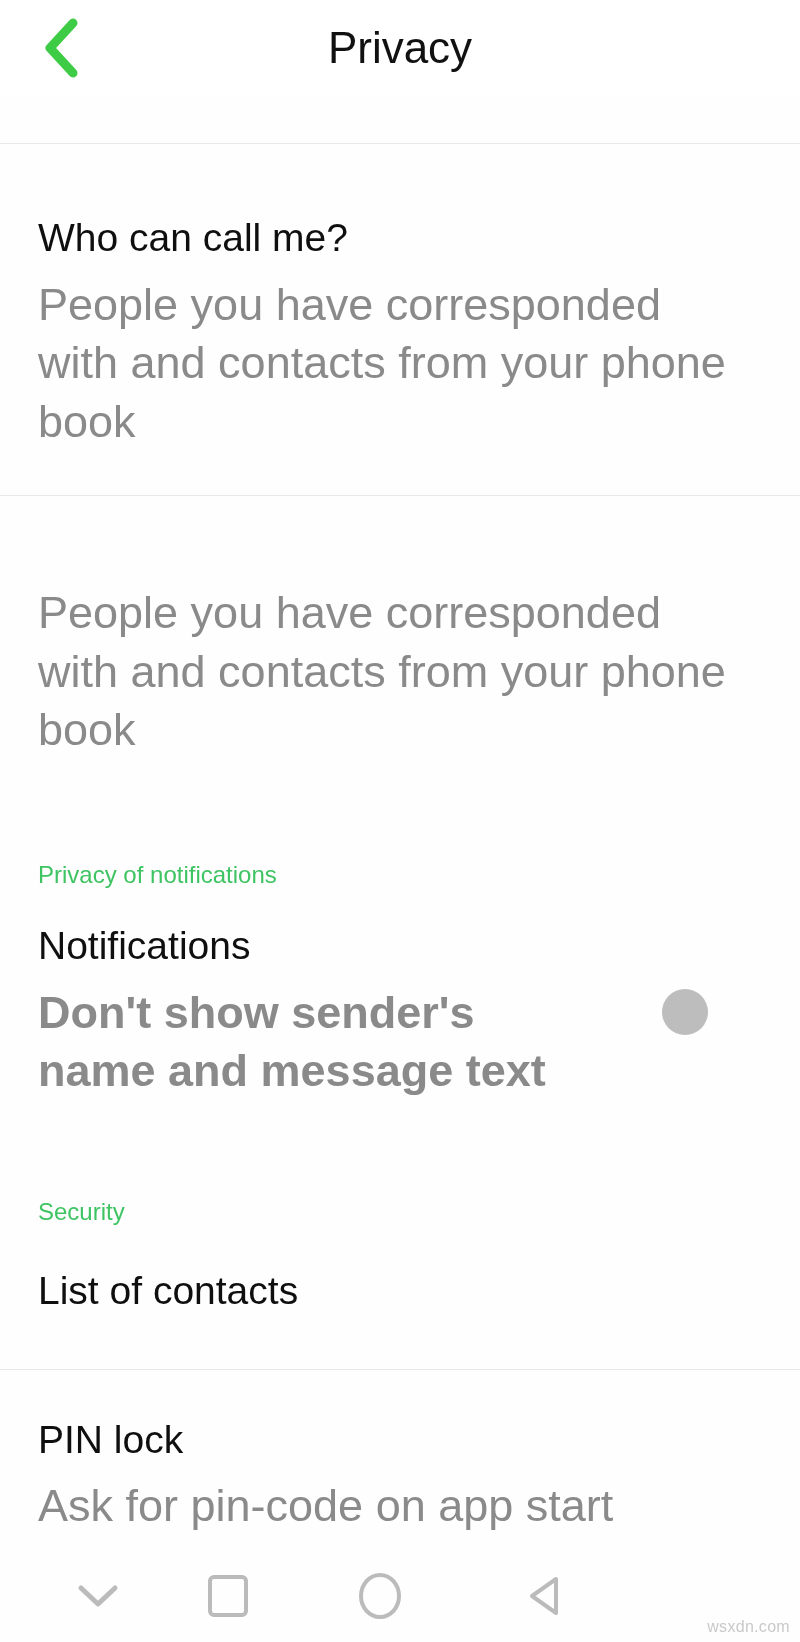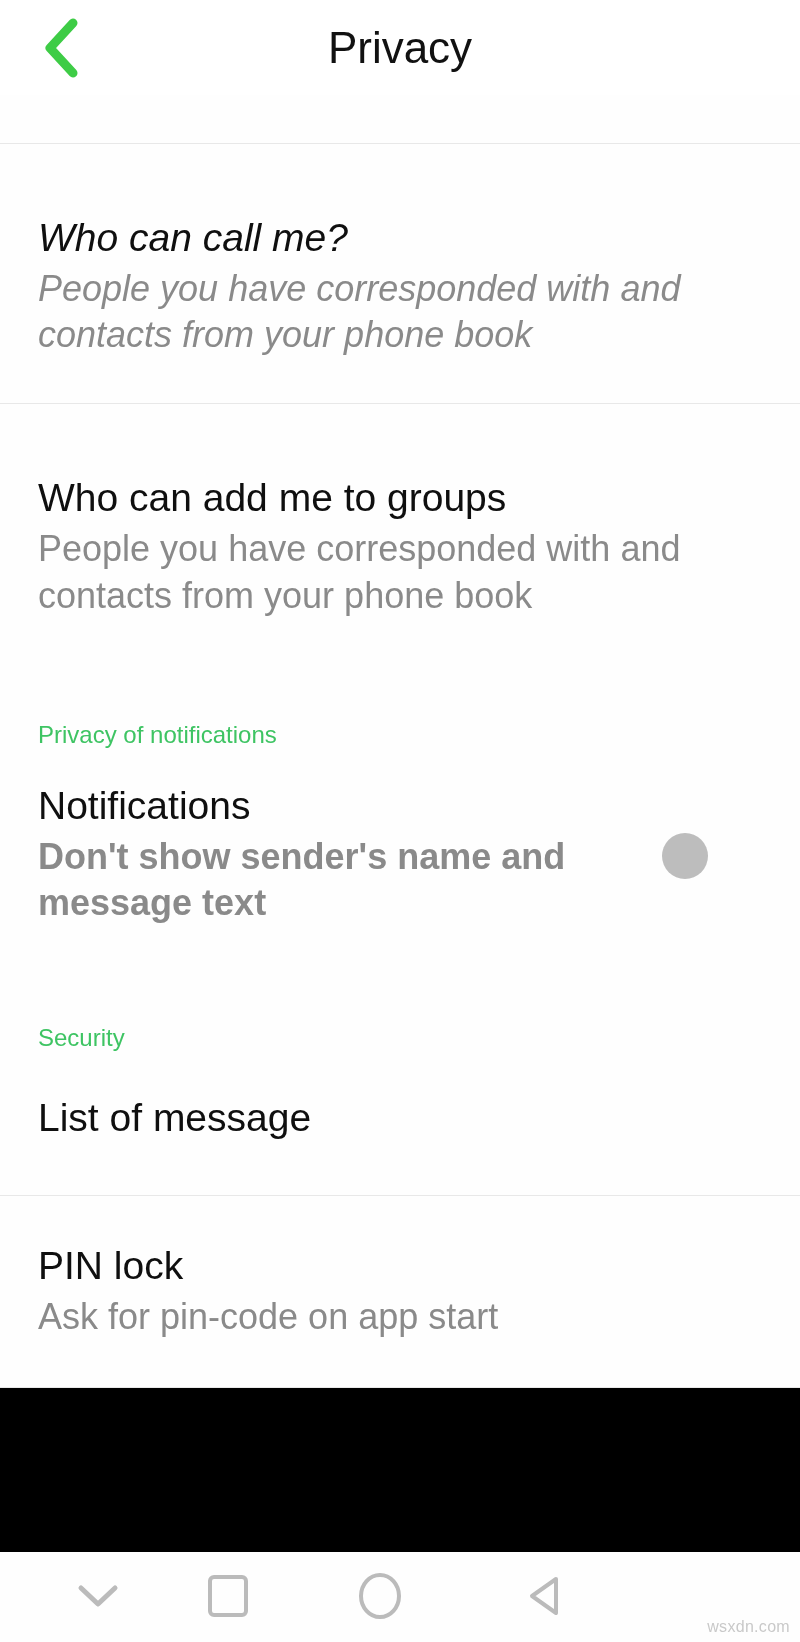--- a/index.html
+++ b/index.html
@@ -7,21 +7,21 @@
     width: 800px;
     height: 1642px;
     background: #ffffff;
     font-family: "Liberation Sans", sans-serif;
     -webkit-font-smoothing: antialiased;
   }
   .screen {
     position: relative;
     width: 800px;
     height: 1642px;
-    background: #000000;
+    background: #4d7c0f;
     overflow: hidden;
   }
 
   
   .app-header {
     position: relative;
     height: 95px;
     background: #ffffff;
     display: flex;
     align-items: center;
@@ -68,25 +68,25 @@
     padding: 0 38px;
     background: #fefefe;
   }
   .row-title {
     font-size: 39px;
     font-weight: 400;
     color: #0f0f0f;
     line-height: 1.12;
   }
   .row-sub {
-    font-size: 36px;
+    font-size: 45px;
     font-weight: 400;
     color: #8a8a8a;
     line-height: 1.30;
-    margin-top: 6px;
+    margin-top: 16px;
     max-width: 690px;
   }
 
   
   .row-clipped {
     height: 48px;
     overflow: hidden;
     position: relative;
   }
   .row-clipped .row-title {
@@ -197,45 +197,44 @@
     <div class="header-title">Privacy</div>
   </div>
 
   <div class="content">
 
     <div class="row row-clipped">
       <div class="row-title">Blocked contacts</div>
     </div>
     <div class="divider"></div>
 
-    <div class="row row-pad" style="padding-top:72px;padding-bottom:44px;font-style:italic;">
+    <div class="row row-pad" style="padding-top:72px;padding-bottom:44px;">
       <div class="row-title">Who can call me?</div>
       <div class="row-sub">People you have corresponded with and contacts from your phone book</div>
     </div>
     <div class="divider"></div>
 
     <div class="row row-pad" style="padding-top:72px;padding-bottom:44px;">
-      <div class="row-title">Who can add me to groups</div>
       <div class="row-sub">People you have corresponded with and contacts from your phone book</div>
     </div>
 
     <div class="section-head">Privacy of notifications</div>
 
     <div class="row row-flex" style="padding-top:36px;padding-bottom:40px;">
       <div class="row-text">
         <div class="row-title">Notifications</div>
         <div class="row-sub" style="max-width:560px;font-weight:bold;">Don't show sender's name and message text</div>
       </div>
       <div class="toggle-knob"></div>
     </div>
 
     <div class="section-head">Security</div>
 
     <div class="row" style="padding-top:44px;padding-bottom:56px;">
-      <div class="row-title">List of message</div>
+      <div class="row-title">List of contacts</div>
     </div>
     <div class="divider"></div>
 
     <div class="row" style="padding-top:48px;padding-bottom:46px;">
       <div class="row-title">PIN lock</div>
       <div class="row-sub">Ask for pin-code on app start</div>
     </div>
     <div class="divider"></div>
 
 

